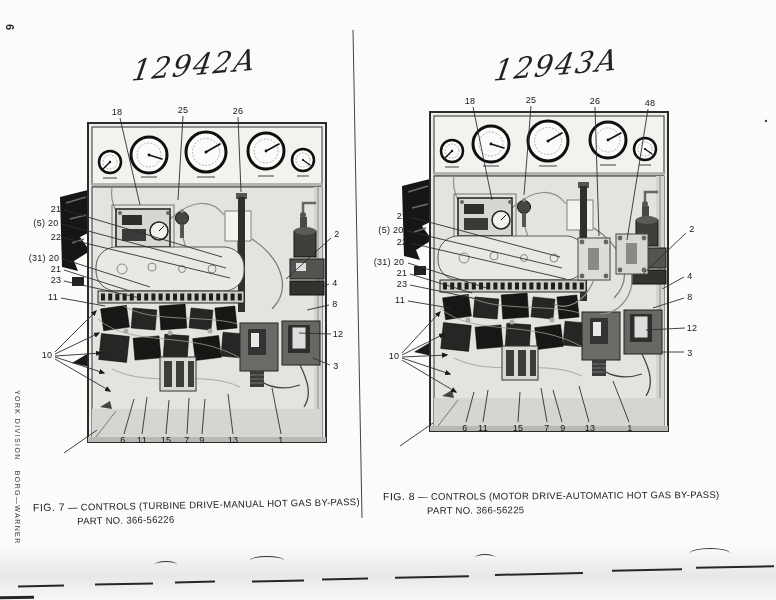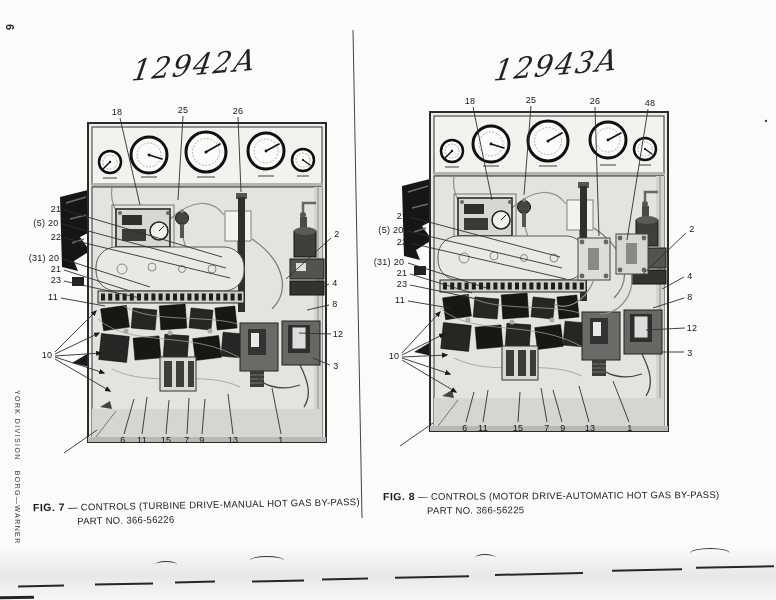--- a/index.html
+++ b/index.html
@@ -17,21 +17,21 @@
   .art{position:absolute;}
   #art7{left:52px;top:119px;}
   #art8{left:394px;top:108px;}
   #overlay{position:absolute;left:0;top:0;pointer-events:none;z-index:5;}
   #overlay line{stroke:#2f2f2f;stroke-width:.9;}
   .callout{position:absolute;transform:translate(-50%,-50%);font-size:9px;color:#161616;
         letter-spacing:.3px;z-index:6;white-space:nowrap;text-align:center;}
   .caption{position:absolute;font-size:9.5px;color:#1a1a1a;letter-spacing:.3px;width:345px;}
   #cap7{left:33px;top:498px;transform:rotate(-1.1deg);}
   #cap8{left:383px;top:489px;transform:rotate(-0.4deg);}
-  .caption .figlab{font-weight:bold;font-size:10.5px;letter-spacing:.5px;}
+  .caption .figlab{font-weight:normal;font-size:10.5px;letter-spacing:.5px;}
   .caption .part{margin-left:44px;margin-top:3px;}
   .scan-bottom{position:absolute;left:0;top:546px;width:776px;height:54px;
         background:linear-gradient(180deg,rgba(240,240,238,0) 0%,rgba(228,228,226,.85) 55%,rgba(242,242,240,.4) 100%);}
   .dash{position:absolute;height:2px;background:#26262
 
 6;background:#262626;transform:rotate(-1.2deg);}
   .arcmark{position:absolute;border-top:1.5px solid #333;border-radius:50%;}
 </style>
 </head>
 <body>

